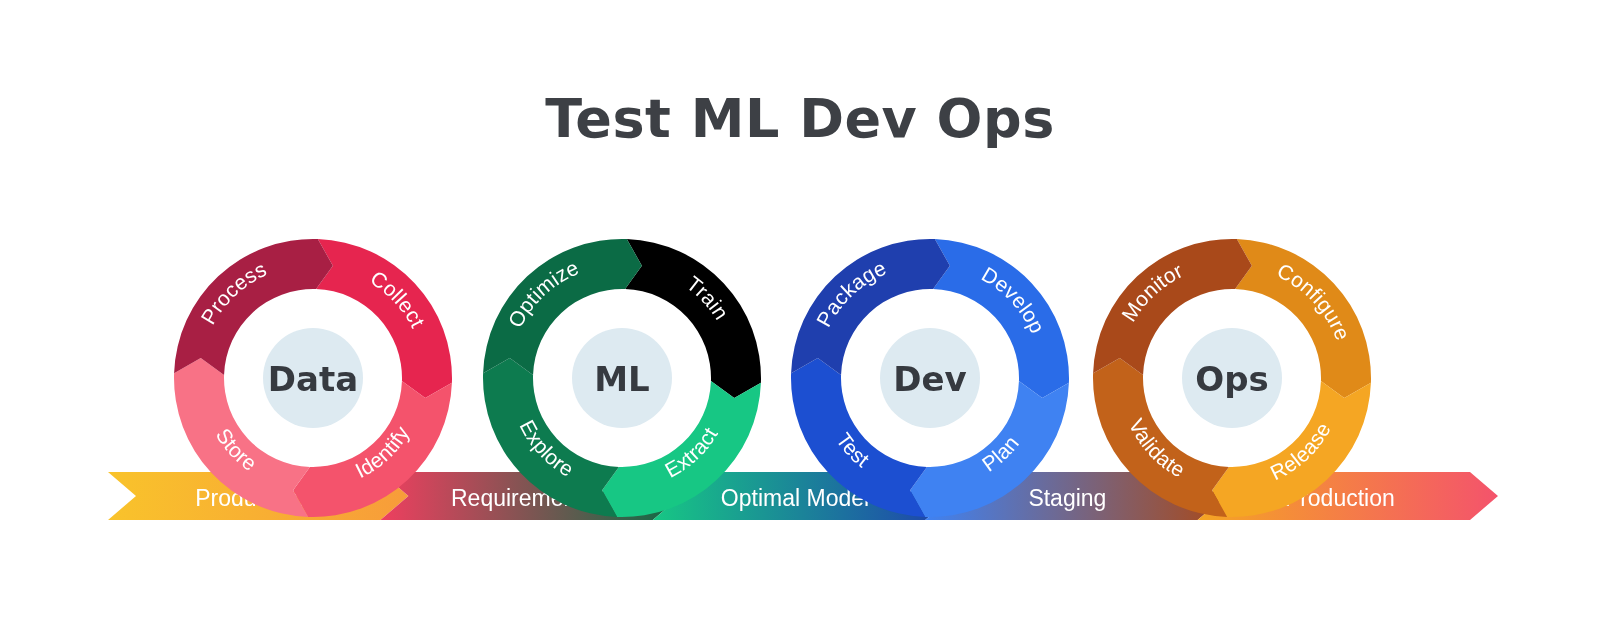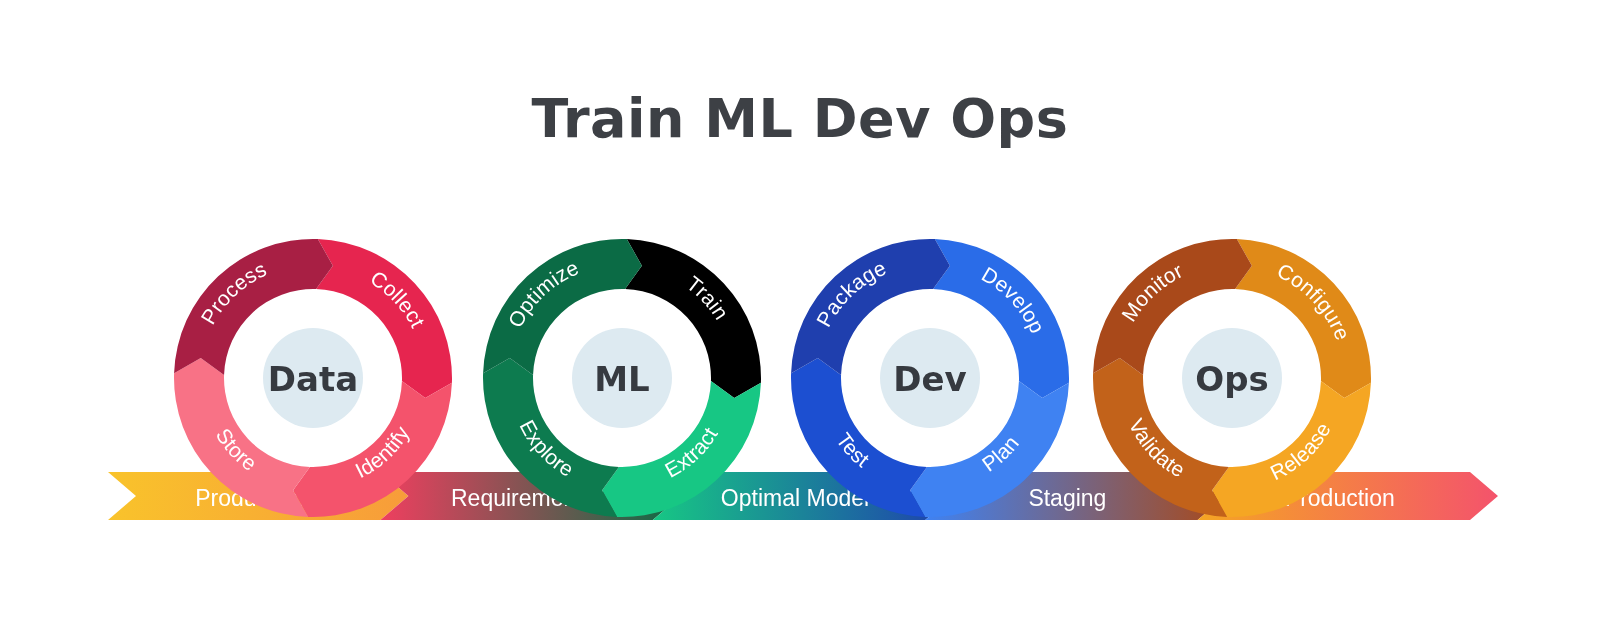--- a/index.html
+++ b/index.html
@@ -45,21 +45,21 @@
     fill:#ffffff;
     text-anchor:middle;
     dominant-baseline:central;
   }
 </style>
 </head>
 <body>
 
 <div id="stage">
 
-  <div class="page-title">Train ML Dev Ops</div>
+  <div class="page-title">Test ML Dev Ops</div>
 
   <svg id="diagram" viewBox="0 0 1600 634">
     <defs id="defs-root">
         <path id="tp-data-0" d="M 336.0781976807713 269.42561631854755 A 111 111 0 0 1 422.9197556303143 362.5517857934327" fill="none"></path>
         <path id="tp-data-1" d="M 328.4482142065673 487.9197556303143 A 111 111 0 0 0 421.57438368145245 401.07819768077127" fill="none"></path>
         <path id="tp-data-2" d="M 201.09970823220254 393.7265604084874 A 113 113 0 0 0 289.50597893759317 488.53067888292003" fill="none"></path>
         <path id="tp-data-3" d="M 202.46932111707997 354.50597893759317 A 113 113 0 0 1 297.27343959151256 266.09970823220254" fill="none"></path>
         <path id="tp-ml-0" d="M 645.0781976807713 269.42561631854755 A 111 111 0 0 1 731.9197556303143 362.5517857934327" fill="none"></path>
         <path id="tp-ml-1" d="M 637.4482142065673 487.9197556303143 A 111 111 0 0 0 730.5743836814524 401.07819768077127" fill="none"></path>
         <path id="tp-ml-2" d="M 510.09970823220254 393.7265604084874 A 113 113 0 0 0 598.5059789375932 488.53067888292003" fill="none"></path>

